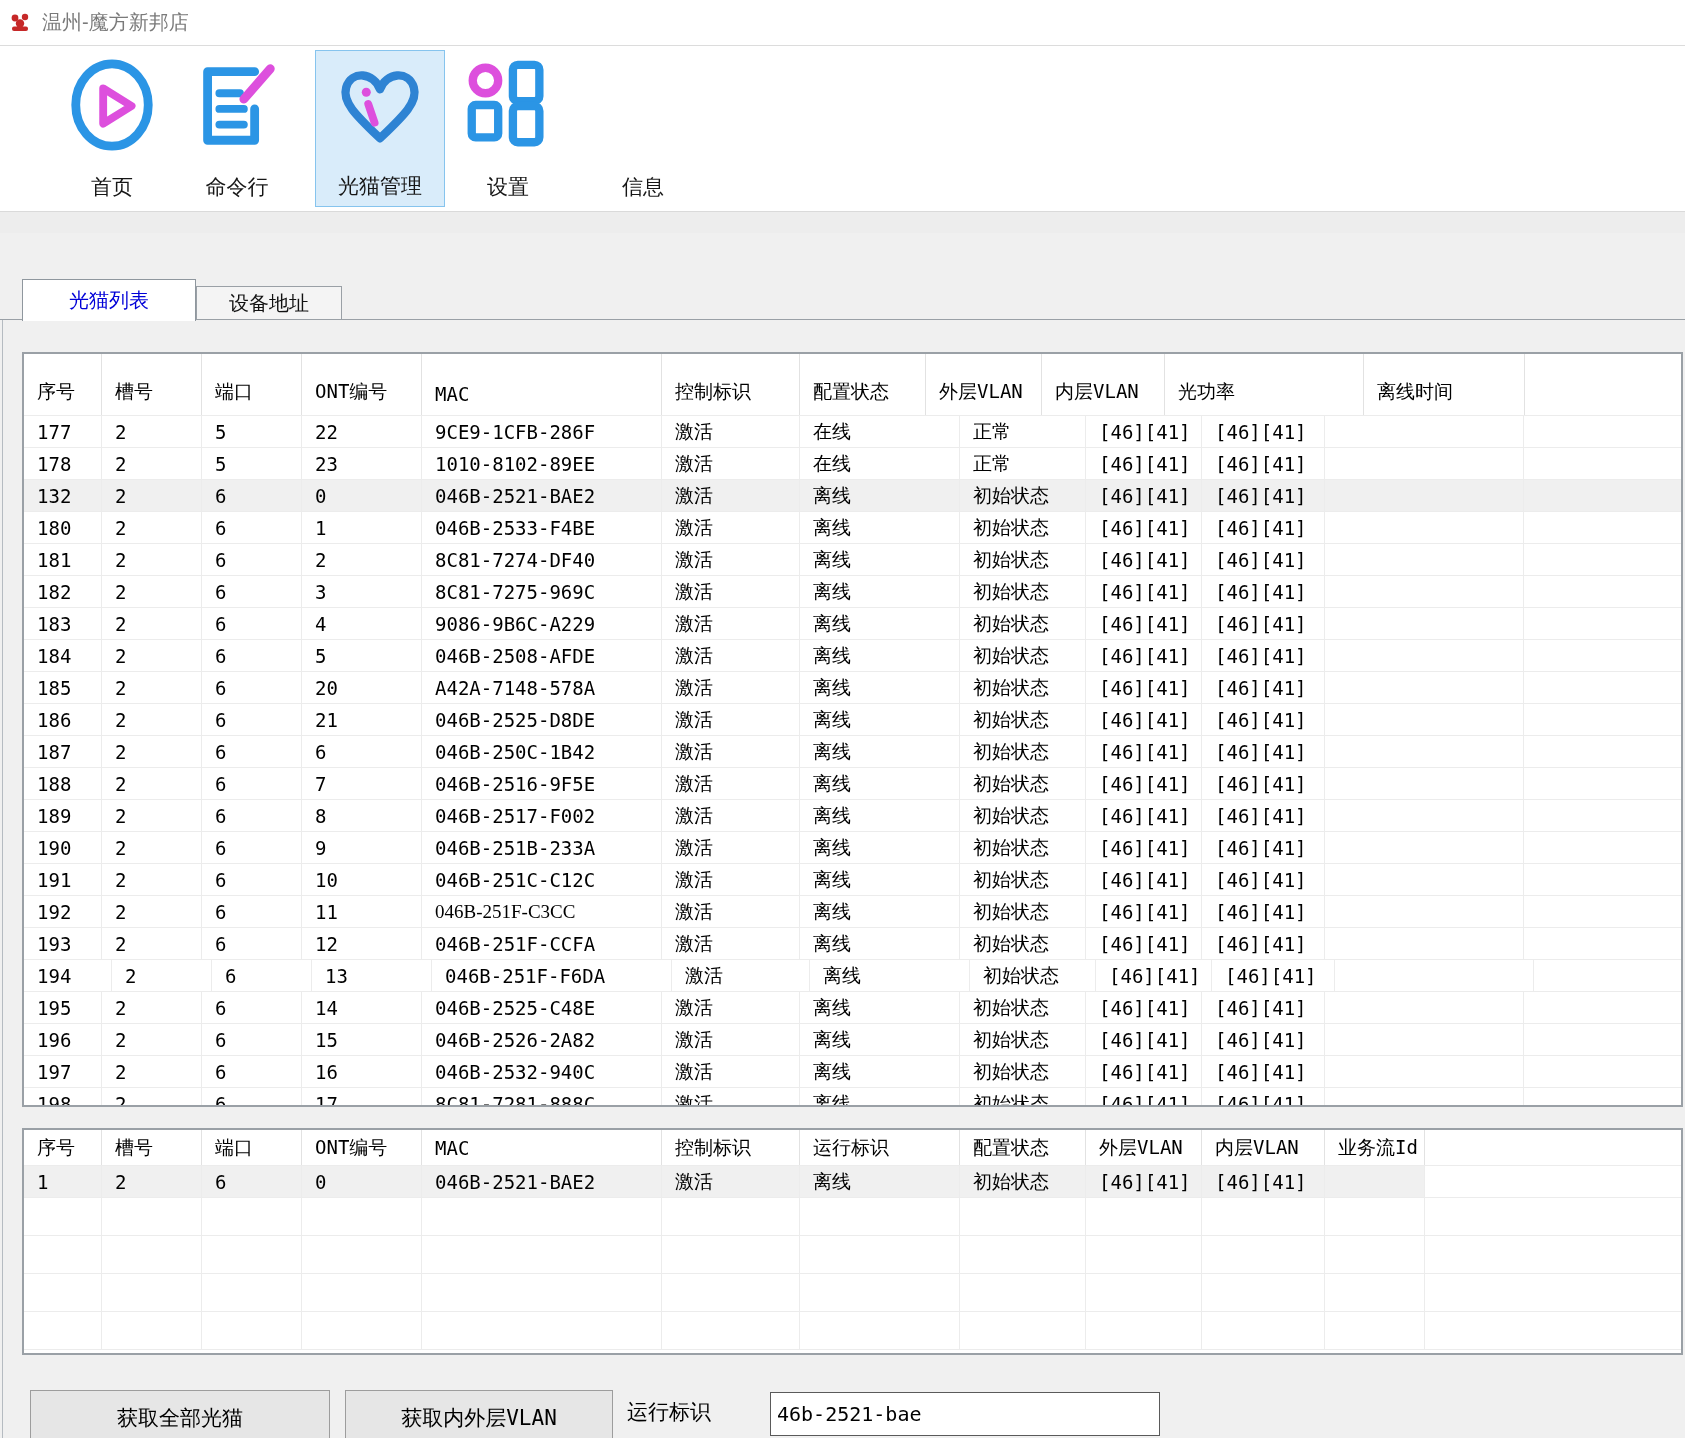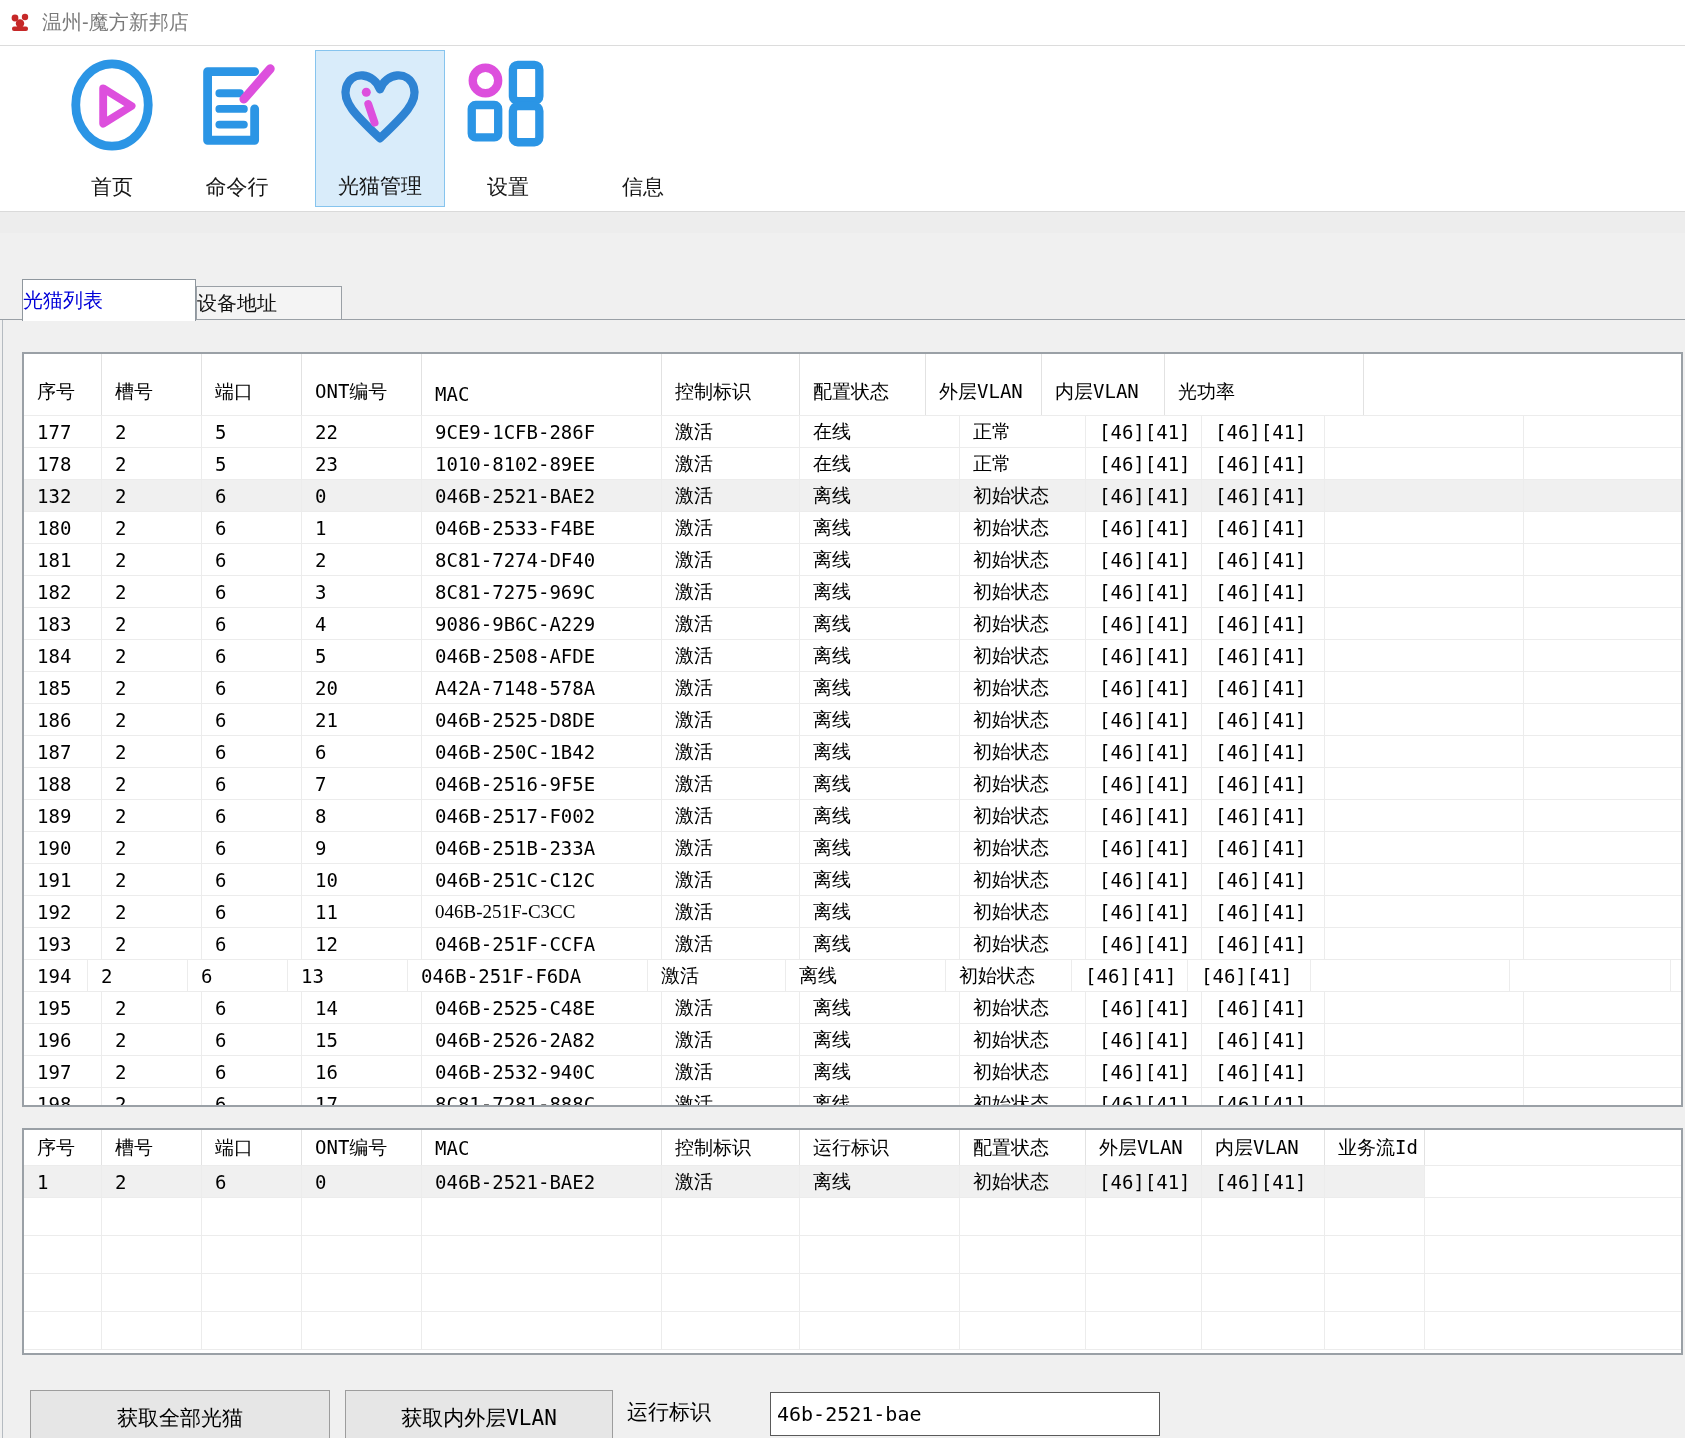--- a/index.html
+++ b/index.html
@@ -13,21 +13,21 @@
   .title-text{font-size:20px;color:#7a7a7a;}
   .title-sep{position:absolute;left:0;top:45px;width:1685px;height:1px;background:#dcdcdc;}
   
   .toolbar{position:absolute;left:0;top:46px;width:1685px;height:165px;background:#ffffff;}
   .titem{position:absolute;top:4px;width:130px;height:157px;display:flex;flex-direction:column;align-items:center;justify-content:space-between;padding:6px 0 8px;box-sizing:border-box;cursor:default;}
   .titem.sel{background:#d9ecfa;border:1px solid #86c4ee;}
   .ticon{width:98px;height:98px;}
   .tlabel{font-size:21px;color:#161616;line-height:24px;}
   .toolbar-band{position:absolute;left:0;top:211px;width:1685px;height:21px;background:#ededed;border-top:1px solid #dadada;}
   
-  .tab{position:absolute;box-sizing:border-box;display:flex;align-items:center;justify-content:flex-start;font-size:20px;}
+  .tab{position:absolute;box-sizing:border-box;display:flex;align-items:center;justify-content:center;font-size:20px;}
   .tab.active{left:22px;top:279px;width:174px;height:42px;background:#ffffff;border:1px solid #8f979e;border-bottom:none;color:#0000d8;z-index:3;}
   .tab.inactive{left:196px;top:286px;width:146px;height:33px;background:#f4f4f4;border:1px solid #9aa0a6;border-bottom:none;color:#111;z-index:2;}
   .tabline{position:absolute;left:0;top:319px;width:1685px;height:1px;background:#9aa0a6;z-index:1;}
   .panel-left{position:absolute;left:2px;top:320px;width:1px;height:1118px;background:#b5bbc1;}
   
   .dtable{position:absolute;background:#ffffff;border:2px solid #9aa0a6;overflow:hidden;box-sizing:border-box;}
   .trow{display:flex;height:32px;background:#ffffff;border-bottom:1px solid #ececec;box-sizing:border-box;}
   .tcell{box-sizing:border-box;display:flex;align-items:center;padding-left:13px;border-right:1px solid #ececec;white-space:nowrap;overflow:hidden;font-family:"DejaVu Sans Mono",monospace;font-size:19px;flex:0 0 auto;}
   .trow.hl .tcell{background:#f0f0f0;}
   .thead .trow{border-bottom:1px solid #ececec;}
@@ -124,20 +124,21 @@
         <div class="tcell" style="width: 78px;">序号</div>
         <div class="tcell" style="width: 100px;">槽号</div>
         <div class="tcell" style="width: 100px;">端口</div>
         <div class="tcell" style="width: 120px;">ONT编号</div>
         <div class="tcell" style="width: 240px;">MAC</div>
         <div class="tcell" style="width: 138px;">控制标识</div>
         <div class="tcell" style="width: 126px;">配置状态</div>
         <div class="tcell" style="width: 116px;">外层VLAN</div>
         <div class="tcell" style="width: 123px;">内层VLAN</div>
         <div class="tcell" style="width: 199px;">光功率</div>
+        <div class="tcell" style="width: 161px;">离线时间</div>
       </div>
     </div>
   <div class="tbody">
       <div class="trow">
         <div class="tcell" style="width: 78px;">177</div>
         <div class="tcell" style="width: 100px;">2</div>
         <div class="tcell" style="width: 100px;">5</div>
         <div class="tcell" style="width: 120px;">22</div>
         <div class="tcell" style="width: 240px;">9CE9-1CFB-286F</div>
         <div class="tcell" style="width: 138px;">激活</div>
@@ -366,21 +367,21 @@
         <div class="tcell" style="width: 240px;">046B-251F-CCFA</div>
         <div class="tcell" style="width: 138px;">激活</div>
         <div class="tcell" style="width: 160px;">离线</div>
         <div class="tcell" style="width: 126px;">初始状态</div>
         <div class="tcell" style="width: 116px;">[46][41]</div>
         <div class="tcell" style="width: 123px;">[46][41]</div>
         <div class="tcell" style="width: 199px;"></div>
         <div class="tcell" style="width: 161px;"></div>
       </div>
       <div class="trow">
-        <div class="tcell" style="width: 64px;">194</div>
+        <div class="tcell" style="width: 88px;">194</div>
         <div class="tcell" style="width: 100px;">2</div>
         <div class="tcell" style="width: 100px;">6</div>
         <div class="tcell" style="width: 120px;">13</div>
         <div class="tcell" style="width: 240px;">046B-251F-F6DA</div>
         <div class="tcell" style="width: 138px;">激活</div>
         <div class="tcell" style="width: 160px;">离线</div>
         <div class="tcell" style="width: 126px;">初始状态</div>
         <div class="tcell" style="width: 116px;">[46][41]</div>
         <div class="tcell" style="width: 123px;">[46][41]</div>
         <div class="tcell" style="width: 199px;"></div>

